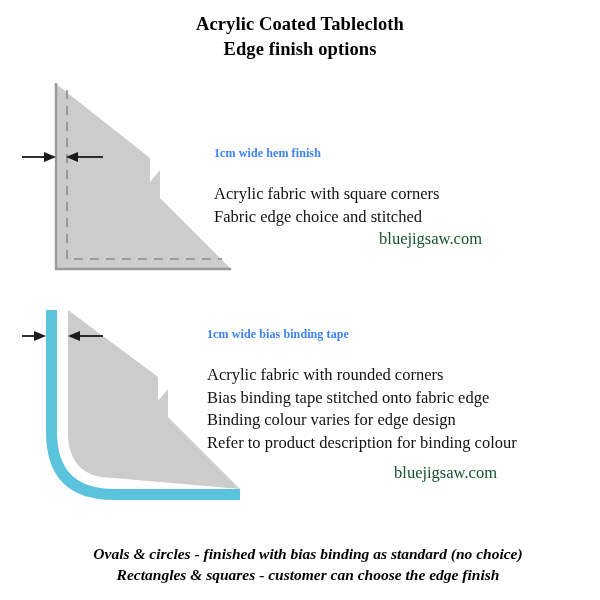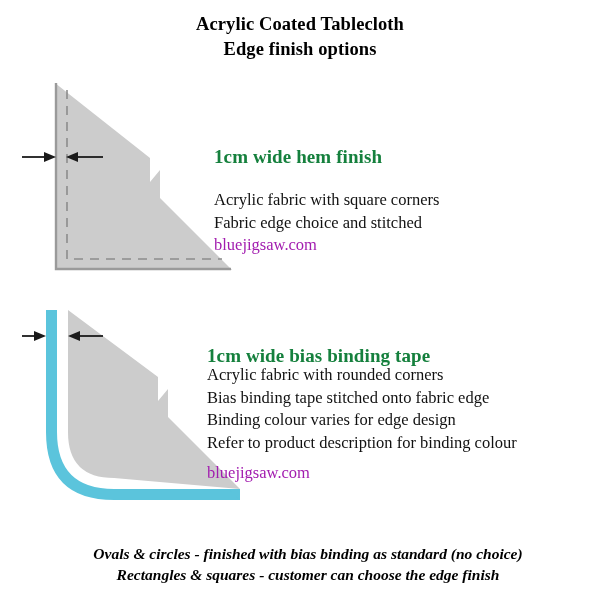--- a/index.html
+++ b/index.html
@@ -35,41 +35,41 @@
   
   .diagram-svg {
     position: absolute;
     left: 0;
     top: 0;
   }
 
   
   .section-heading {
     position: absolute;
-    font-size: 19px;
+    font-size: 12px;
     font-weight: bold;
-    color: #15803d;
+    color: #3b82f6;
     white-space: nowrap;
     letter-spacing: 0.1px;
   }
   .body-line {
     font-size: 16.5px;
     color: #111111;
     line-height: 22.5px;
     white-space: nowrap;
   }
   .body-block {
     position: absolute;
   }
   .brand-line {
     font-size: 16.5px;
-    color: #a21caf;
+    color: #14532d;
     line-height: 22.5px;
     white-space: nowrap;
-    text-align: left;
+    text-align: right;
   }
 
   
   .footer-block {
     position: absolute;
     left: 8px;
     width: 600px;
     text-align: center;
   }
   .footer-line {
@@ -104,21 +104,21 @@
       <line x1="22" y1="157" x2="48" y2="157" stroke="#1A1A1A" stroke-width="1.8"></line>
       <polygon points="56,157 44,152 44,162" fill="#1A1A1A"></polygon>
 
       <line x1="103" y1="157" x2="76" y2="157" stroke="#1A1A1A" stroke-width="1.8"></line>
       <polygon points="66,157 78,152 78,162" fill="#1A1A1A"></polygon>
     </g>
   </svg>
 
   <div class="section-heading" style="left:214px; top:146px;">1cm wide hem finish</div>
 
-  <div class="body-block" style="left:214px; top:189px;">
+  <div class="body-block" style="left:214px; top:183px;">
     <div class="body-line">Acrylic fabric with square corners</div>
     <div class="body-line">Fabric edge choice and stitched</div>
     <div class="brand-line" style="width:268px;">bluejigsaw.com</div>
   </div>
 
   <svg class="diagram-svg" width="600" height="600" viewBox="0 0 600 600" style="pointer-events:none;">
 
     <path d="M 57,310 L 57,432 Q 57,489 114,489 L 240,489
          L 240,500 L 114,500 Q 46,500 46,432 L 46,310 Z" fill="#5BC4DC"></path>
 
@@ -137,21 +137,21 @@
     <g>
 
       <line x1="22" y1="336" x2="38" y2="336" stroke="#1A1A1A" stroke-width="1.8"></line>
       <polygon points="46,336 34,331 34,341" fill="#1A1A1A"></polygon>
 
       <line x1="103" y1="336" x2="78" y2="336" stroke="#1A1A1A" stroke-width="1.8"></line>
       <polygon points="68,336 80,331 80,341" fill="#1A1A1A"></polygon>
     </g>
   </svg>
 
-  <div class="section-heading" style="left:207px; top:345px;">1cm wide bias binding tape</div>
+  <div class="section-heading" style="left:207px; top:327px;">1cm wide bias binding tape</div>
 
   <div class="body-block" style="left:207px; top:364px;">
     <div class="body-line">Acrylic fabric with rounded corners</div>
     <div class="body-line">Bias binding tape stitched onto fabric edge</div>
     <div class="body-line">Binding colour varies for edge design</div>
     <div class="body-line">Refer to product description for binding colour</div>
     <div class="brand-line" style="width:290px; margin-top:8px;">bluejigsaw.com</div>
   </div>
 
   <div class="footer-block" style="top:543px;">

